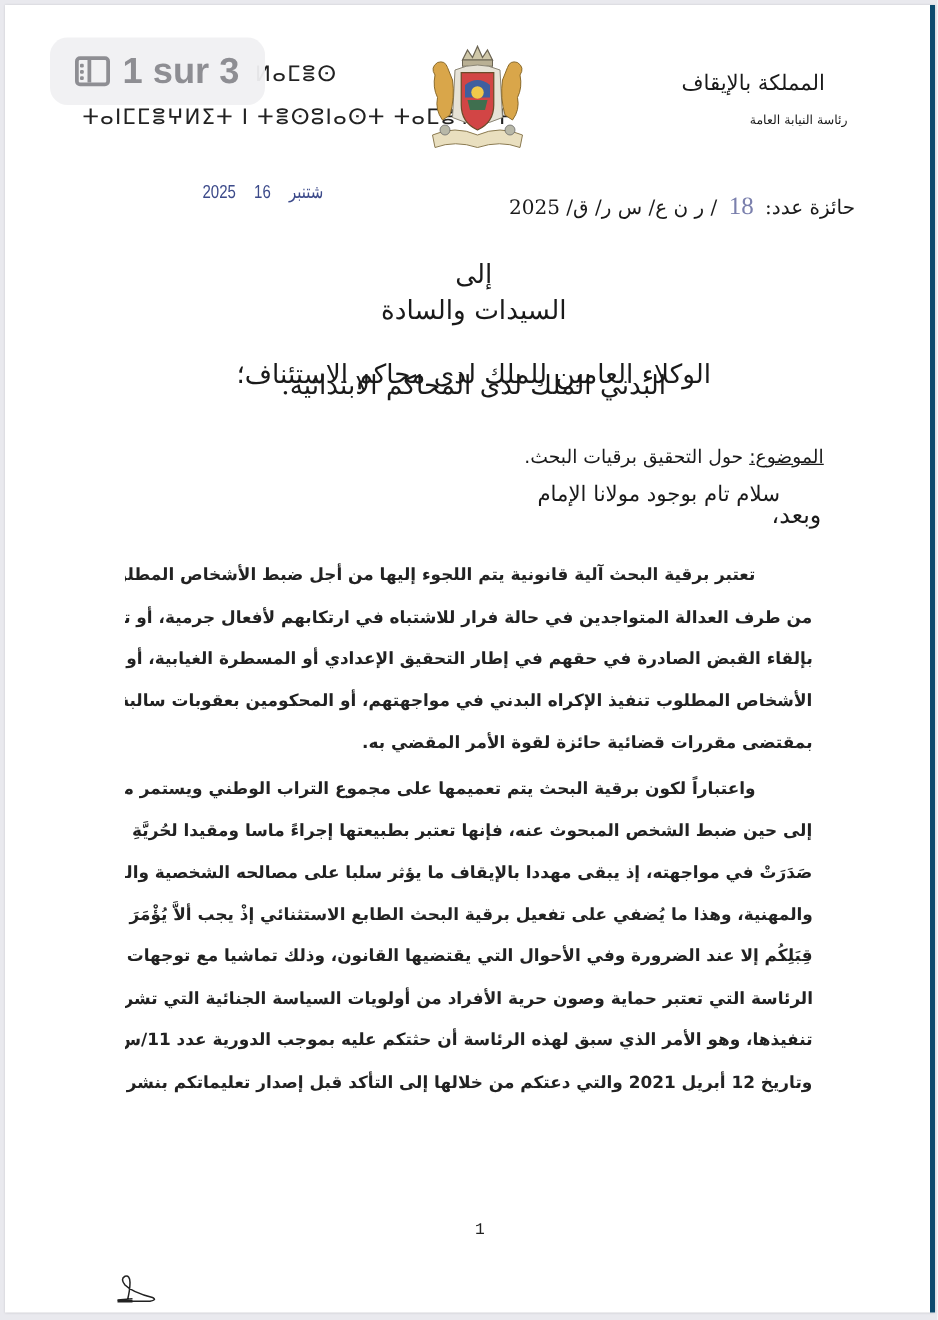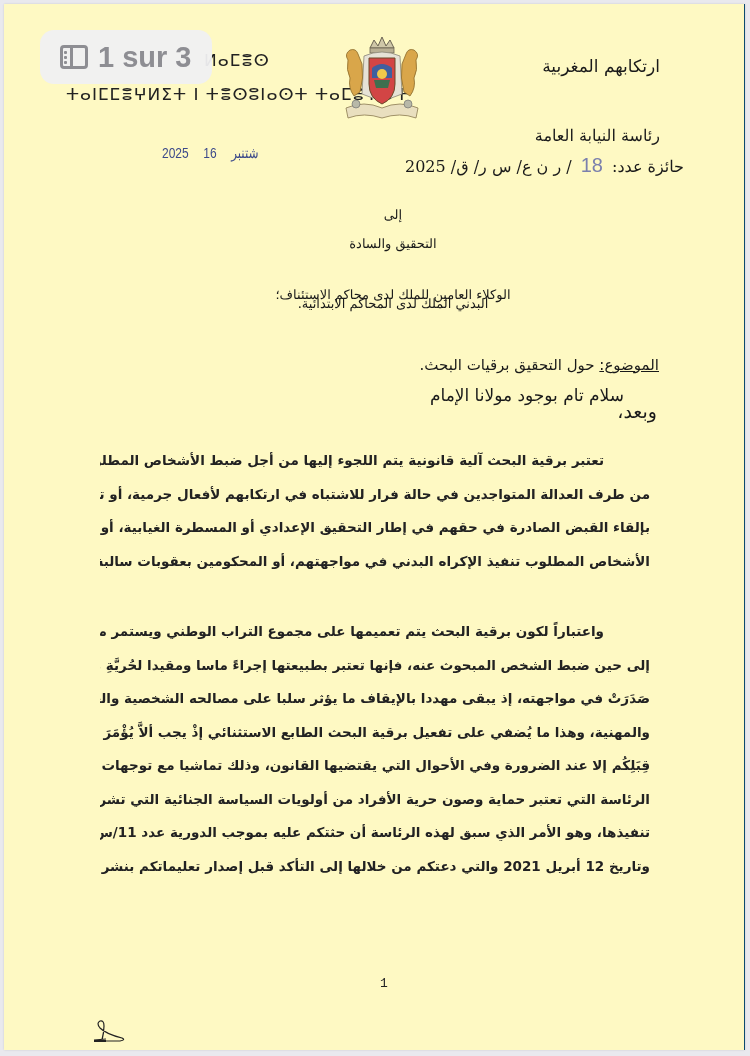--- a/index.html
+++ b/index.html
@@ -4,23 +4,23 @@
 <style>
   html, body { margin: 0; padding: 0; }
   body {
     width: 750px; height: 1056px; overflow: hidden;
     background: #e9e9ee;
     font-family: "DejaVu Sans", sans-serif;
     position: relative;
   }
   .page {
     position: absolute; left: 4px; top: 4px; width: 740px; height: 1046px;
-    background: #fef9c3;
+    background: #ffffff;
     box-shadow: 0 0 2px rgba(0,0,0,0.12);
-    border-right: 1px solid #0c4a6e;
+    border-right: 4px solid #0c4a6e;
   }
   
   .page-indicator {
     position: absolute; left: 36px; top: 26px; width: 172px; height: 54px;
     background: rgba(240,240,242,0.95);
     border-radius: 14px;
     display: flex; align-items: center; gap: 10px; padding-left: 20px;
     box-sizing: border-box; z-index: 5;
   }
   .sidebar-icon {
@@ -57,28 +57,28 @@
     position: absolute; left: 336px; top: 30px; width: 84px; height: 92px;
   }
   
   .ar {
     direction: rtl; font-family: "DejaVu Serif", serif; color: #1a1a1a;
   }
   .kingdom {
     position: absolute; right: 84px; top: 52px; font-size: 17px;
   }
   .presidency {
-    position: absolute; right: 84px; top: 86px; font-size: 16px; margin-top: 36px;
+    position: absolute; right: 66px; top: 86px; font-size: 10px;
   }
   .circular-ref {
     position: absolute; right: 60px; top: 150px; font-size: 16px; white-space: nowrap;
   }
-  .circular-ref .num { color: #7b80ad; font-family: Liberation Sans, sans-serif; font-size: 20px; margin: 0 4px; }
+  .circular-ref .num { color: #7b80ad; font-family: Liberation Serif, serif; font-size: 20px; margin: 0 4px; }
   .addressee {
-    position: absolute; left: 164px; width: 450px; text-align: center; font-size: 13px;
+    position: absolute; left: 150px; width: 450px; text-align: center; font-size: 21px;
   }
   .to-label { top: 203px; }
   .addr-1 { top: 232px; }
   .addr-2 { top: 262px; margin-top: 21px; }
   .addr-3 { top: 292px; }
   .subject {
     position: absolute; right: 85px; top: 352px; font-size: 15px;
     font-family: "DejaVu Sans", sans-serif;
   }
   .subject .label { text-decoration: underline; }
@@ -142,47 +142,48 @@
     <path d="M34 46 L50 46 L48 54 L36 54 Z" fill="#3f6f4f"></path>
 
     <path d="M8 26 Q4 20 10 16 Q16 14 18 20 L22 30 Q24 44 20 58 L14 62 Q8 54 10 44 Q6 36 8 26 Z" fill="#d9a64a" stroke="#8a6a2a" stroke-width="0.8"></path>
     <path d="M76 26 Q80 20 74 16 Q68 14 66 20 L62 30 Q60 44 64 58 L70 62 Q76 54 74 44 Q78 36 76 26 Z" fill="#d9a64a" stroke="#8a6a2a" stroke-width="0.8"></path>
 
     <path d="M6 74 Q24 66 42 74 Q60 66 78 74 L76 84 Q60 78 42 84 Q24 78 8 84 Z" fill="#e9dfbf" stroke="#8a7a50" stroke-width="0.8"></path>
     <circle cx="16" cy="70" r="4" fill="#b8b8a8" stroke="#666" stroke-width="0.6"></circle>
     <circle cx="68" cy="70" r="4" fill="#b8b8a8" stroke="#666" stroke-width="0.6"></circle>
   </svg>
 
-  <div class="ar kingdom">ارتكابهم المغربية</div>
+  <div class="ar kingdom">المملكة بالإيقاف</div>
   <div class="ar presidency">رئاسة النيابة العامة</div>
 
   <div class="ar circular-ref">
     <span>حائزة عدد:</span>
     <span class="num">18</span>
     <span>/ ر ن ع/ س ر/ ق/ 2025</span>
   </div>
 
   <div class="ar addressee to-label">إلى</div>
-  <div class="ar addressee addr-1">التحقيق والسادة</div>
+  <div class="ar addressee addr-1">السيدات والسادة</div>
   <div class="ar addressee addr-2">الوكلاء العامين للملك لدى محاكم الاستئناف؛</div>
   <div class="ar addressee addr-3">البدني الملك لدى المحاكم الابتدائية.</div>
 
   <div class="ar subject">
     <span class="label">الموضوع:</span>
     <span>حول التحقيق برقيات البحث.</span>
   </div>
 
   <div class="ar salutation">سلام تام بوجود مولانا الإمام</div>
   <div class="ar wabaad">وبعد،</div>
 
   <div class="body-text para-1">
     <div class="line indent">تعتبر برقية البحث آلية قانونية يتم اللجوء إليها من أجل ضبط الأشخاص المطلوبين</div>
     <div class="line">من طرف العدالة المتواجدين في حالة فرار للاشتباه في ارتكابهم لأفعال جرمية، أو تنفيذا للأوامر</div>
     <div class="line">بإلقاء القبض الصادرة في حقهم في إطار التحقيق الإعدادي أو المسطرة الغيابية، أو لإيقاف</div>
     <div class="line">الأشخاص المطلوب تنفيذ الإكراه البدني في مواجهتهم، أو المحكومين بعقوبات سالبة للحرية</div>
+    <div class="line last">بمقتضى مقررات قضائية حائزة لقوة الأمر المقضي به.</div>
   </div>
 
   <div class="body-text para-2">
     <div class="line indent">واعتباراً لكون برقية البحث يتم تعميمها على مجموع التراب الوطني ويستمر مفعولها</div>
     <div class="line">إلى حين ضبط الشخص المبحوث عنه، فإنها تعتبر بطبيعتها إجراءً ماسا ومقيدا لحُريَّةِ مَن</div>
     <div class="line">صَدَرَتْ في مواجهته، إذ يبقى مهددا بالإيقاف ما يؤثر سلبا على مصالحه الشخصية والعائلية</div>
     <div class="line">والمهنية، وهذا ما يُضفي على تفعيل برقية البحث الطابع الاستثنائي إذْ يجب ألاَّ يُؤْمَرَ بها من</div>
     <div class="line">قِبَلِكُم إلا عند الضرورة وفي الأحوال التي يقتضيها القانون، وذلك تماشيا مع توجهات هذه</div>
     <div class="line">الرئاسة التي تعتبر حماية وصون حرية الأفراد من أولويات السياسة الجنائية التي تشرف على</div>
     <div class="line">تنفيذها، وهو الأمر الذي سبق لهذه الرئاسة أن حثتكم عليه بموجب الدورية عدد 11/س/ر ن ع</div>

